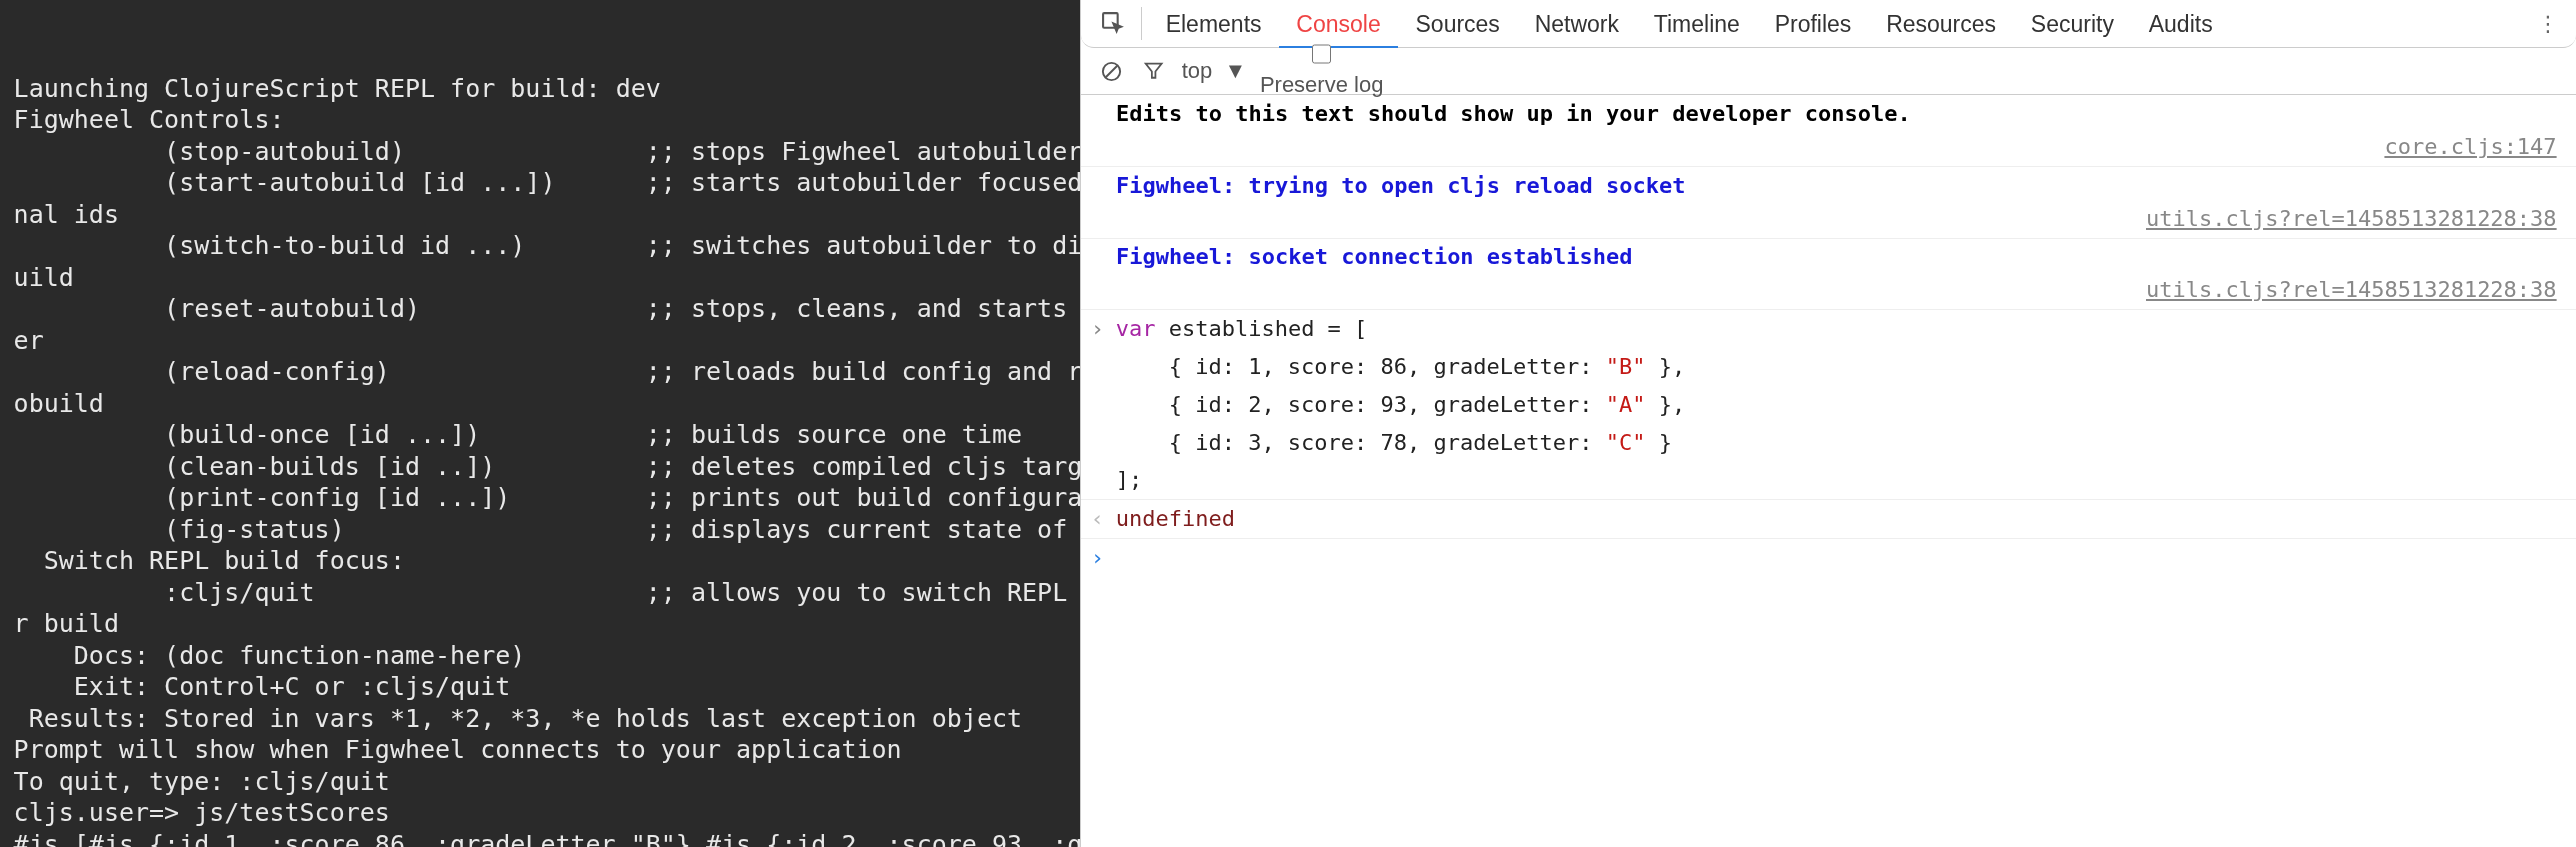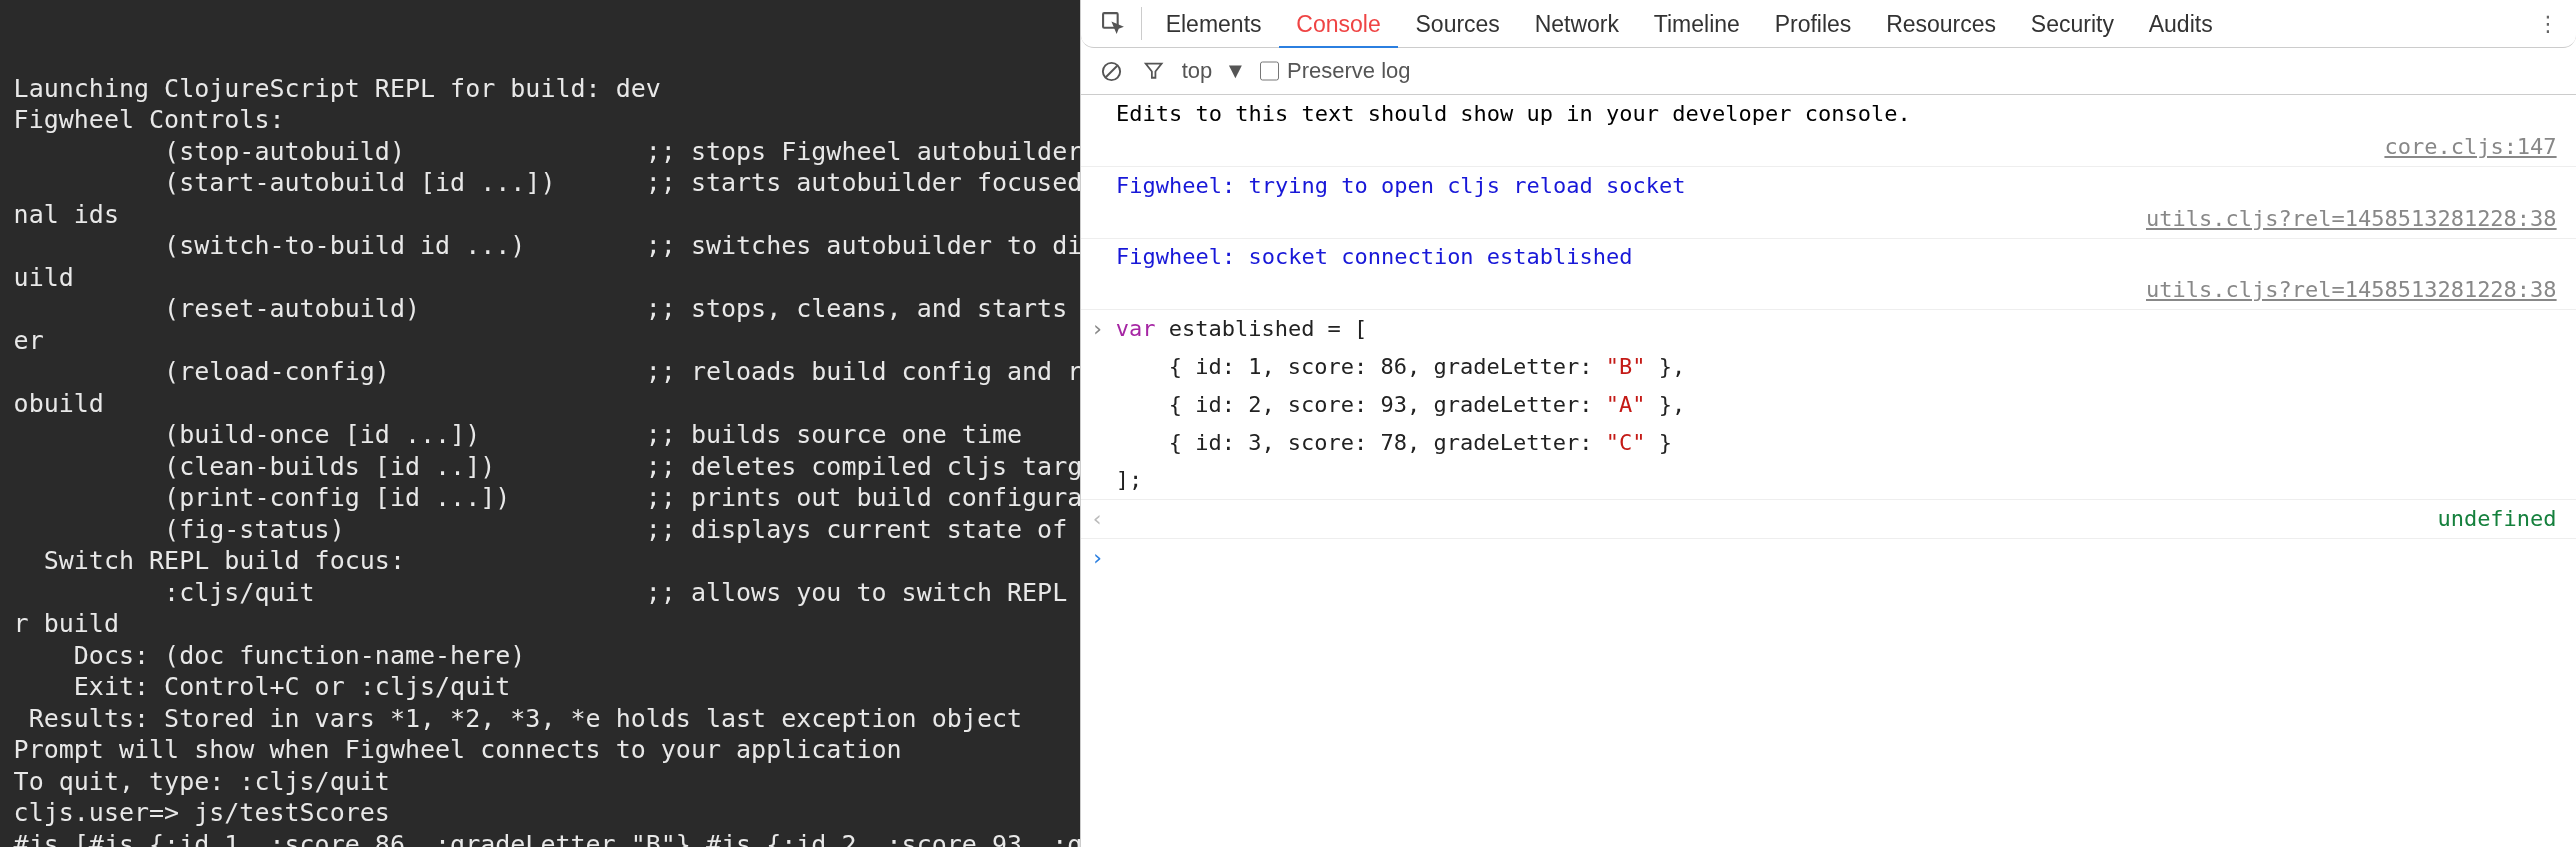--- a/index.html
+++ b/index.html
@@ -96,39 +96,39 @@
   font-family: Menlo, Consolas, monospace;
   font-size: 22px;
   line-height: 34px;
 }
 .msg {
   display: flex;
   justify-content: space-between;
   padding: 1.9px 19.4px 1.9px 35px;
   border-bottom: 1px solid #eee;
 }
-.msg .text { white-space: pre; }
+.msg .text { white-space: pre; font-weight: bold; }
 .msg .src { color: #888; text-decoration: underline; cursor: pointer; margin-top: 33px; }
 .msg.blue .text { color: #1818d8; }
 .input-block {
   border-bottom: 1px solid #eee;
 }
 .gutter-row {
   display: flex;
   padding: 1.9px 19.4px 1.9px 9.7px;
 }
 .gutter {
   width: 25px;
   color: #888;
   user-select: none;
 }
 .code { white-space: pre; color: #222; flex: 1; }
 .kw { color: #a626a4; }
 .str { color: #c41a16; }
-.undef { color: #15803d; text-align: right; }
+.undef { color: #7f1d1d; }
 .prompt-row {
   display: flex;
   padding: 1.9px 19.4px 1.9px 9.7px;
 }
 .prompt-row .gutter { color: #2b7fe0; }
 </style>
 </head>
 <body>
 
 <div class="terminal">
@@ -165,21 +165,21 @@
           <circle cx="12" cy="12" r="9"></circle>
           <line x1="6" y1="18" x2="18" y2="6"></line>
         </svg>
     </div>
     <div class="tool-icon">
       <svg width="21.3" height="21.3" viewBox="0 0 24 24" fill="none" stroke="#555" stroke-width="2">
           <path d="M3 4 L21 4 L14 13 L14 20 L10 20 L10 13 Z"></path>
         </svg>
     </div>
     <span><span>top</span>&nbsp;&nbsp;▼</span>
-    <label style="display:flex;align-items:center;gap:7.8px;">
+    <label style="display:flex;align-items:center;gap:7.8px;flex-direction:column;">
       <input type="checkbox" style="">
       <span>Preserve log</span>
     </label>
   </div>
 
   <div class="console-body">
     <div id="messages">
         <div class="msg ">
           <div class="text">Edits to this text should show up in your developer console.</div>
           <div class="src">core.cljs:147</div>

